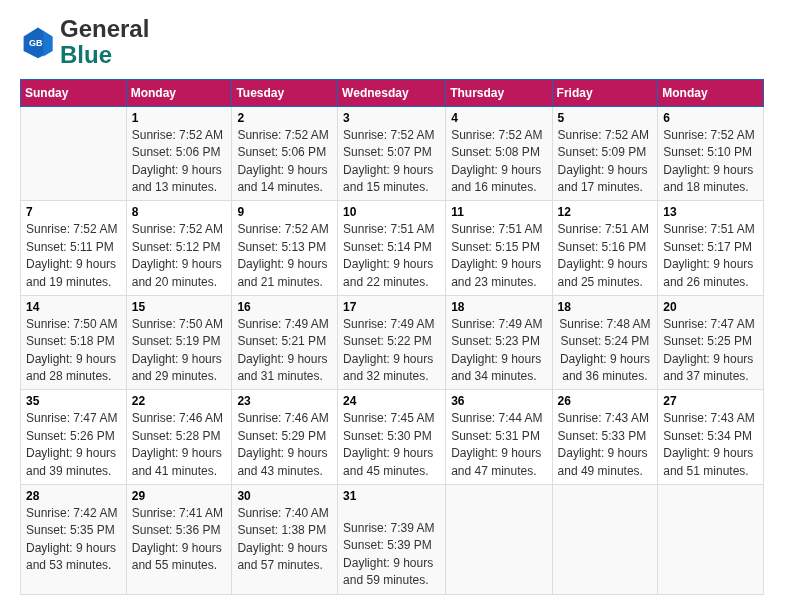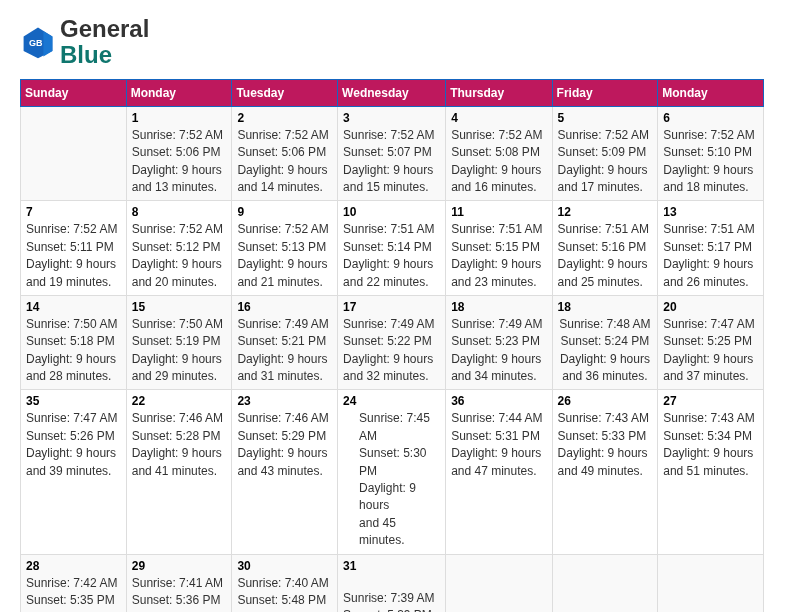--- a/index.html
+++ b/index.html
@@ -294,21 +294,21 @@
           </td>
           <td>
             <span class="day-num">23</span>
             <div class="cell-text" style="white-space: pre-line;">Sunrise: 7:46 AM
 Sunset: 5:29 PM
 Daylight: 9 hours
 and 43 minutes.</div>
           </td>
           <td>
             <span class="day-num">24</span>
-            <div class="cell-text" style="white-space: pre-line; margin-left: 16px;">Sunrise: 7:45 AM
+            <div class="cell-text" style="white-space: pre-line;">Sunrise: 7:45 AM
 Sunset: 5:30 PM
 Daylight: 9 hours
 and 45 minutes.</div>
           </td>
           <td>
             <span class="day-num">36</span>
             <div class="cell-text" style="white-space: pre-line;">Sunrise: 7:44 AM
 Sunset: 5:31 PM
 Daylight: 9 hours
 and 47 minutes.</div>
@@ -339,21 +339,21 @@
           <td>
             <span class="day-num">29</span>
             <div class="cell-text" style="white-space: pre-line;">Sunrise: 7:41 AM
 Sunset: 5:36 PM
 Daylight: 9 hours
 and 55 minutes.</div>
           </td>
           <td>
             <span class="day-num">30</span>
             <div class="cell-text" style="white-space: pre-line;">Sunrise: 7:40 AM
-Sunset: 5:48 PM
+Sunset: 1:38 PM
 Daylight: 9 hours
 and 57 minutes.</div>
           </td>
           <td>
             <span class="day-num">31</span>
             <div class="cell-text" style="white-space: pre-line; margin-top: 17px;">Sunrise: 7:39 AM
 Sunset: 5:39 PM
 Daylight: 9 hours
 and 59 minutes.</div>
           </td>

